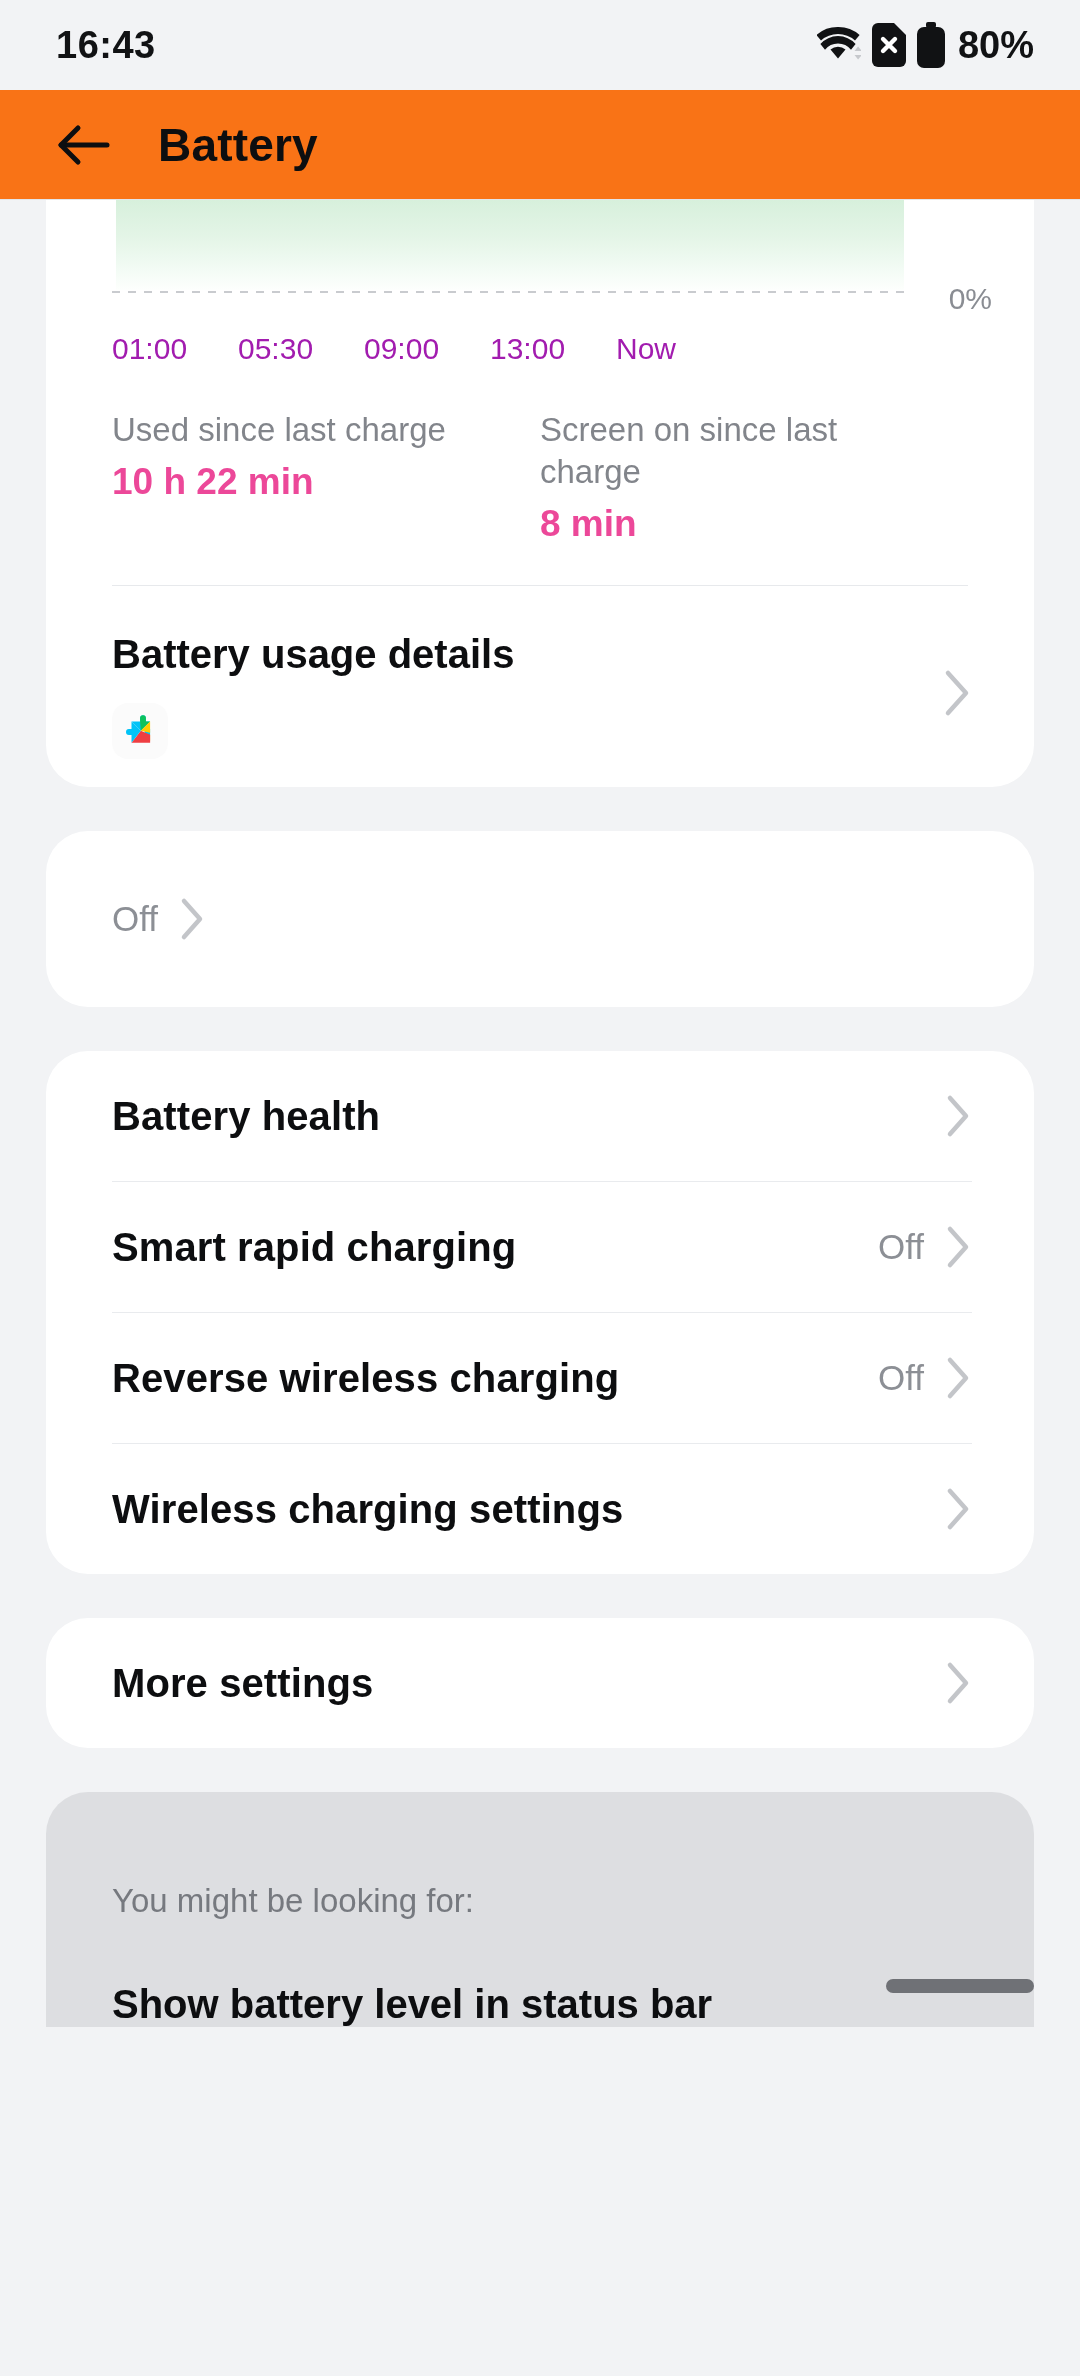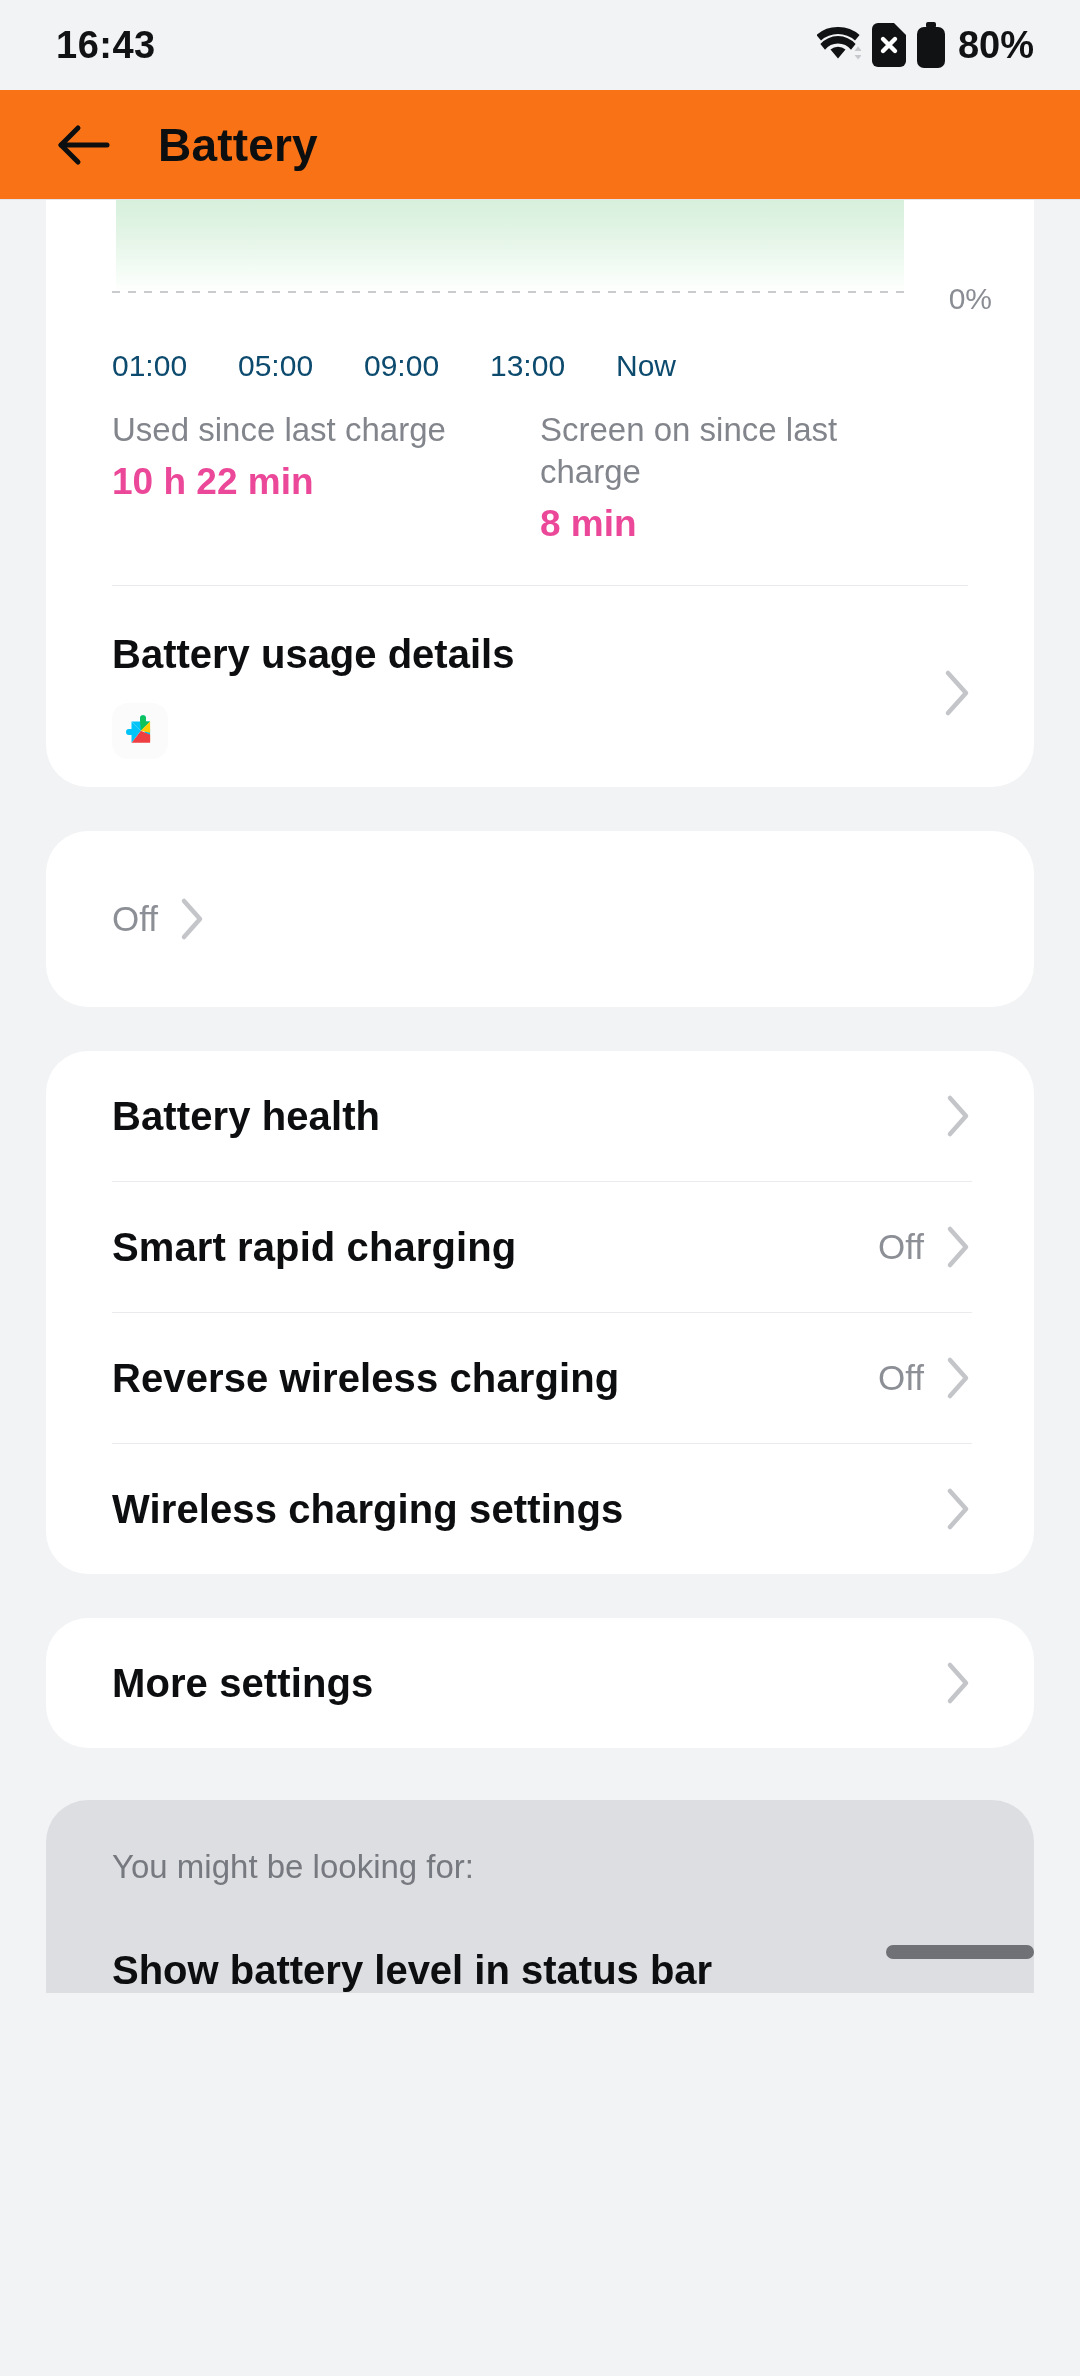--- a/index.html
+++ b/index.html
@@ -59,22 +59,22 @@
     background-size:16px 2px; background-repeat:repeat-x;
   }
   .zerolabel {
     position:absolute; right:42px; bottom:-1px;
     font-size:30px; color:#8a8d93;
   }
   .timeaxis {
     position:relative; height:76px; margin-left:66px; margin-right:130px;
   }
   .tick {
-    position:absolute; top:34px;
-    font-size:30px; color:#0c4a6e; white-space:nowrap;
+    position:absolute; top:17px;
+    font-size:30px; color:#a21caf; white-space:nowrap;
   }
 
   
   .stats { display:flex; padding:18px 66px 0 66px; }
   .statcol { width:50%; padding-right:30px; }
   .statlabel { font-size:33px; color:#82858b; line-height:1.28; }
   .statvalue { font-size:37px; font-weight:700; color:#ec4899; margin-top:10px; }
 
   .hr { height:1px; background:#e7e9ec; margin:40px 66px 0 66px; }
 
@@ -100,21 +100,21 @@
   .rowtitle { font-size:40px; font-weight:700; color:#0d0e10; letter-spacing:.1px; }
   .rowsub { font-size:33px; color:#8c8f95; margin-top:14px; }
   .rowval { font-size:35px; color:#8c8f95; margin-right:20px; }
   .divider { height:1px; background:#e9ebee; margin-left:66px; margin-right:62px; }
 
   .row.tall { min-height:176px; align-items:center; }
 
   
   .suggest {
     background:#dddee1; border-radius:42px 42px 0 0;
-    margin:8px 46px; padding:48px 66px 0 66px; position:relative;
+    margin:0 46px; padding:90px 66px 0 66px; position:relative;
   }
   .suggest-label { font-size:33px; color:#76797f; }
   .suggest-item { font-size:40px; font-weight:700; color:#0d0e10; margin-top:62px; }
   .scrollbar {
     position:absolute; right:0px; bottom:34px;
     width:148px; height:14px; border-radius:7px; background:#6f7176;
   }
 
   svg { display:block; }
 </style>
@@ -169,21 +169,21 @@
     <div class="card top">
 
       <div class="chartwrap">
         <div class="chartArea"></div>
         <div class="zeroline"></div>
         <div class="zerolabel">0%</div>
       </div>
 
       <div class="timeaxis">
         <span class="tick" style="left:0px;">01:00</span>
-        <span class="tick" style="left:126px;">05:00</span>
+        <span class="tick" style="left:126px;">05:30</span>
         <span class="tick" style="left:252px;">09:00</span>
         <span class="tick" style="left:378px;">13:00</span>
         <span class="tick" style="left:504px;">Now</span>
       </div>
 
       <div class="stats">
         <div class="statcol">
           <div class="statlabel">Used since last charge</div>
           <div class="statvalue">10 h 22 min</div>
         </div>

